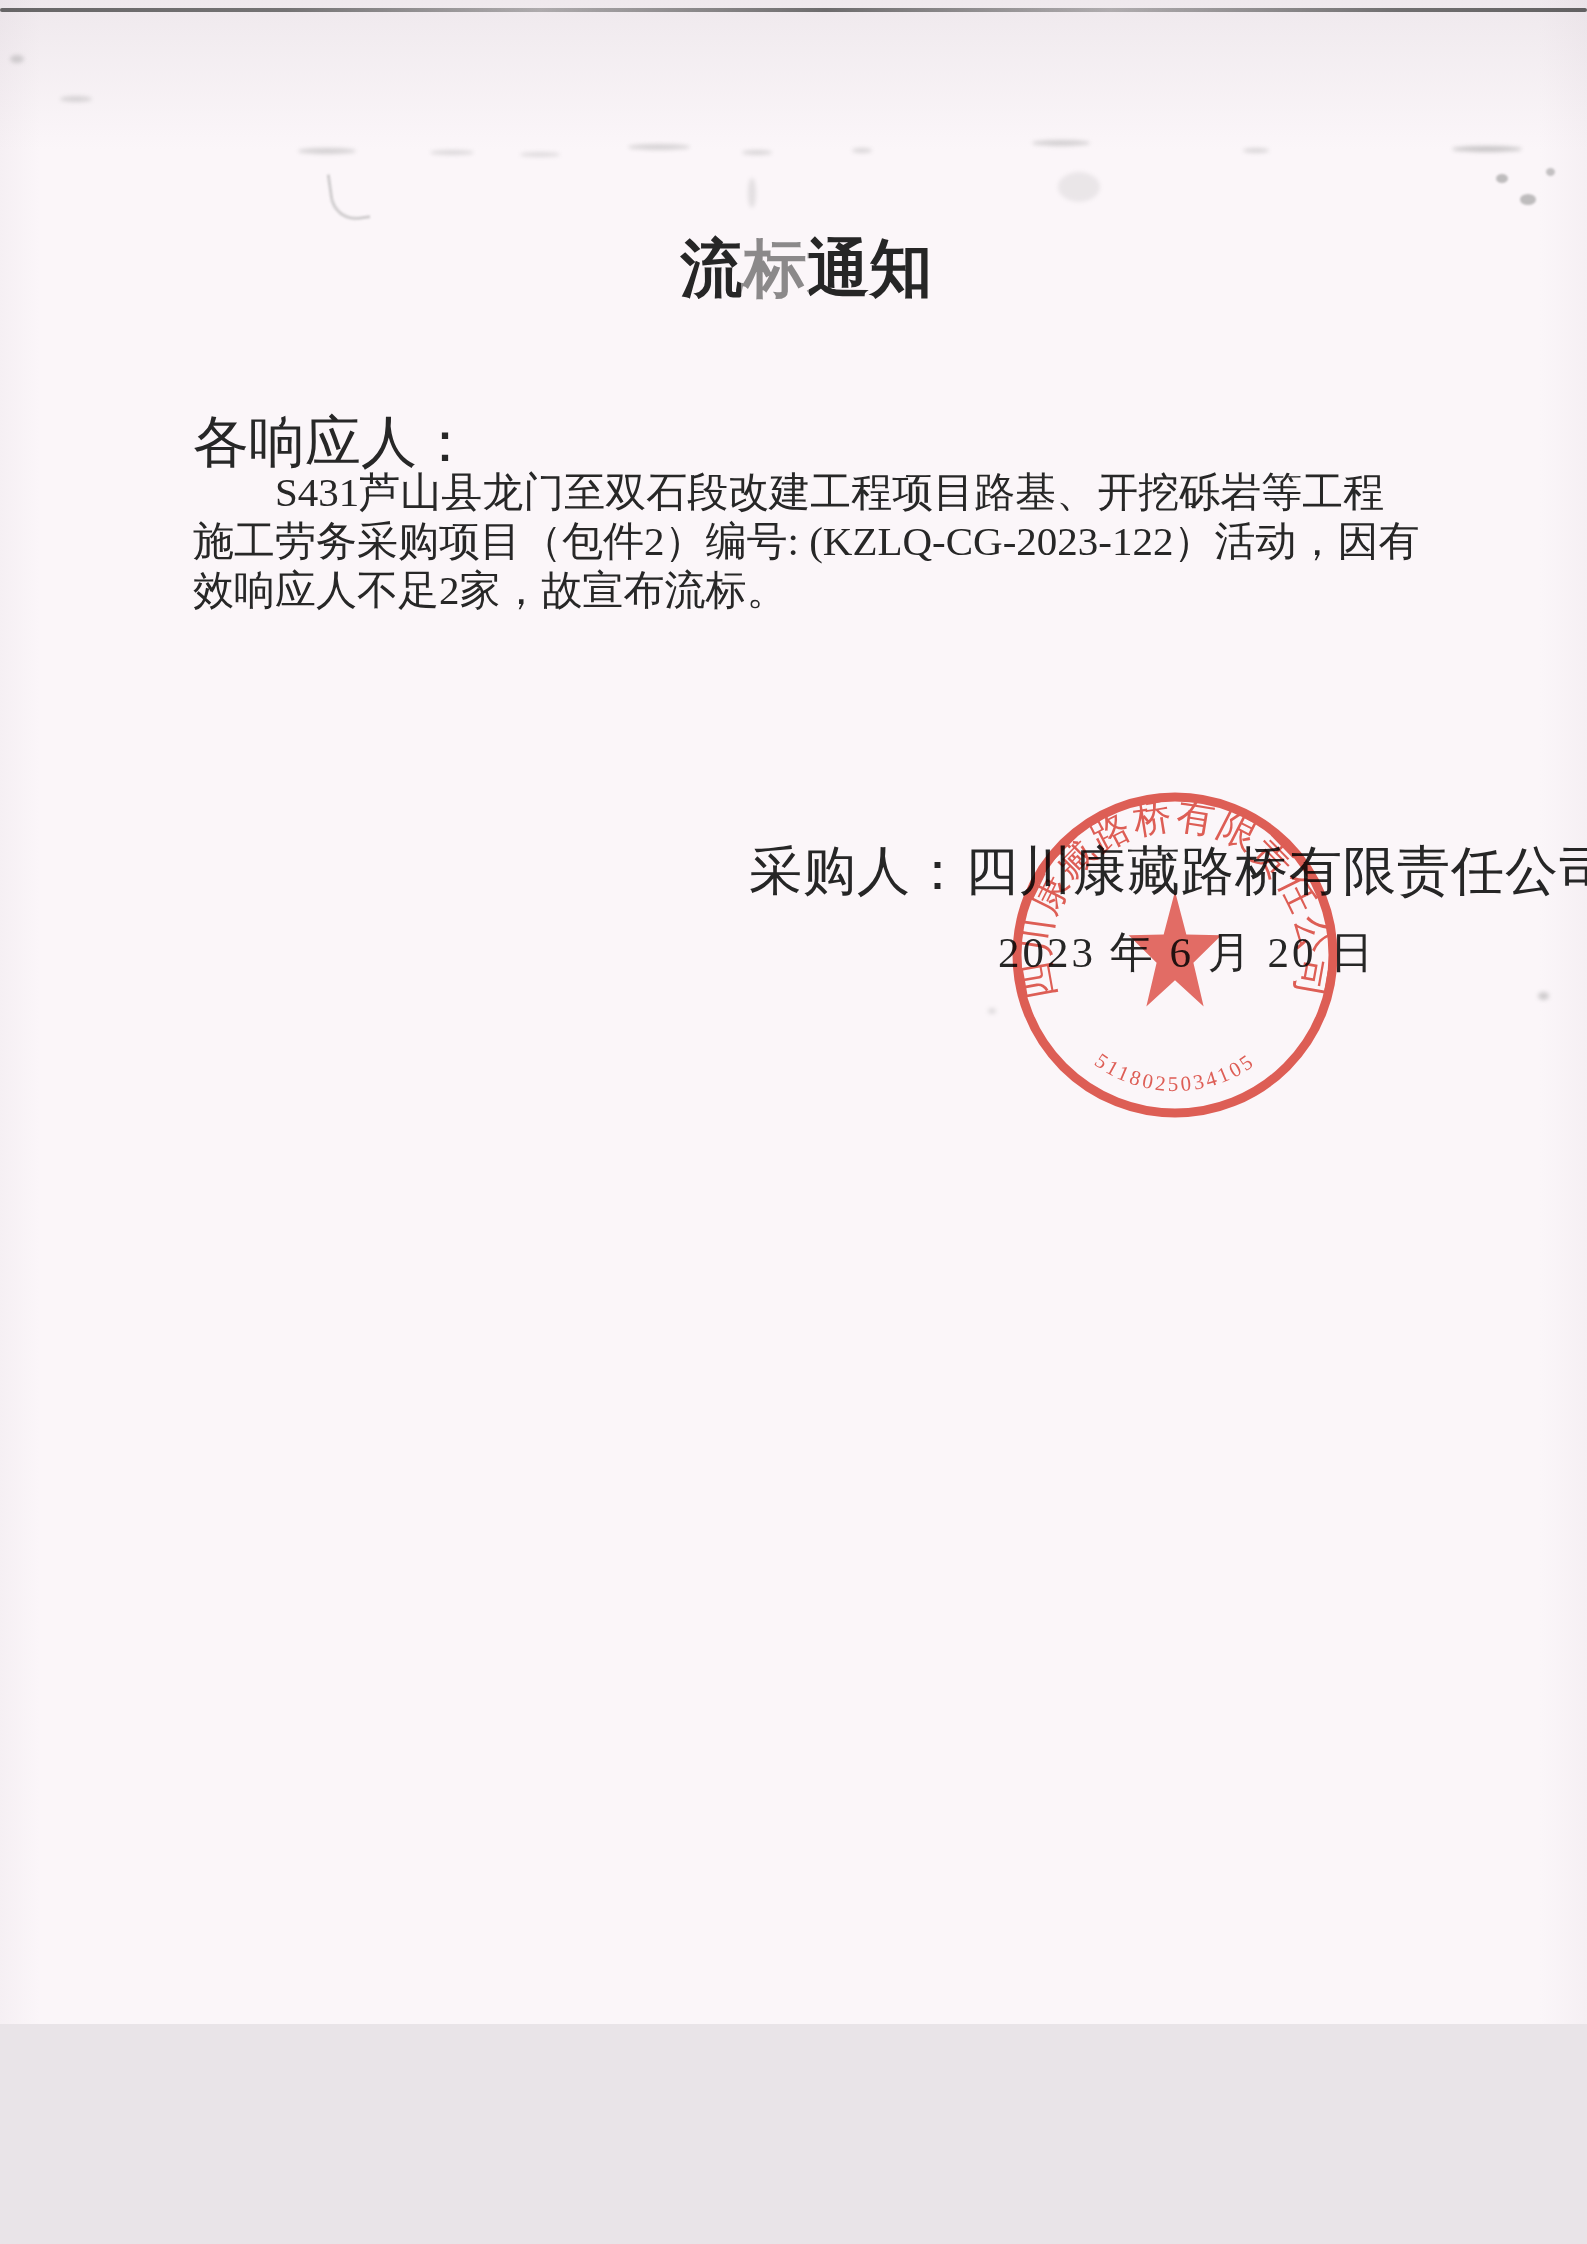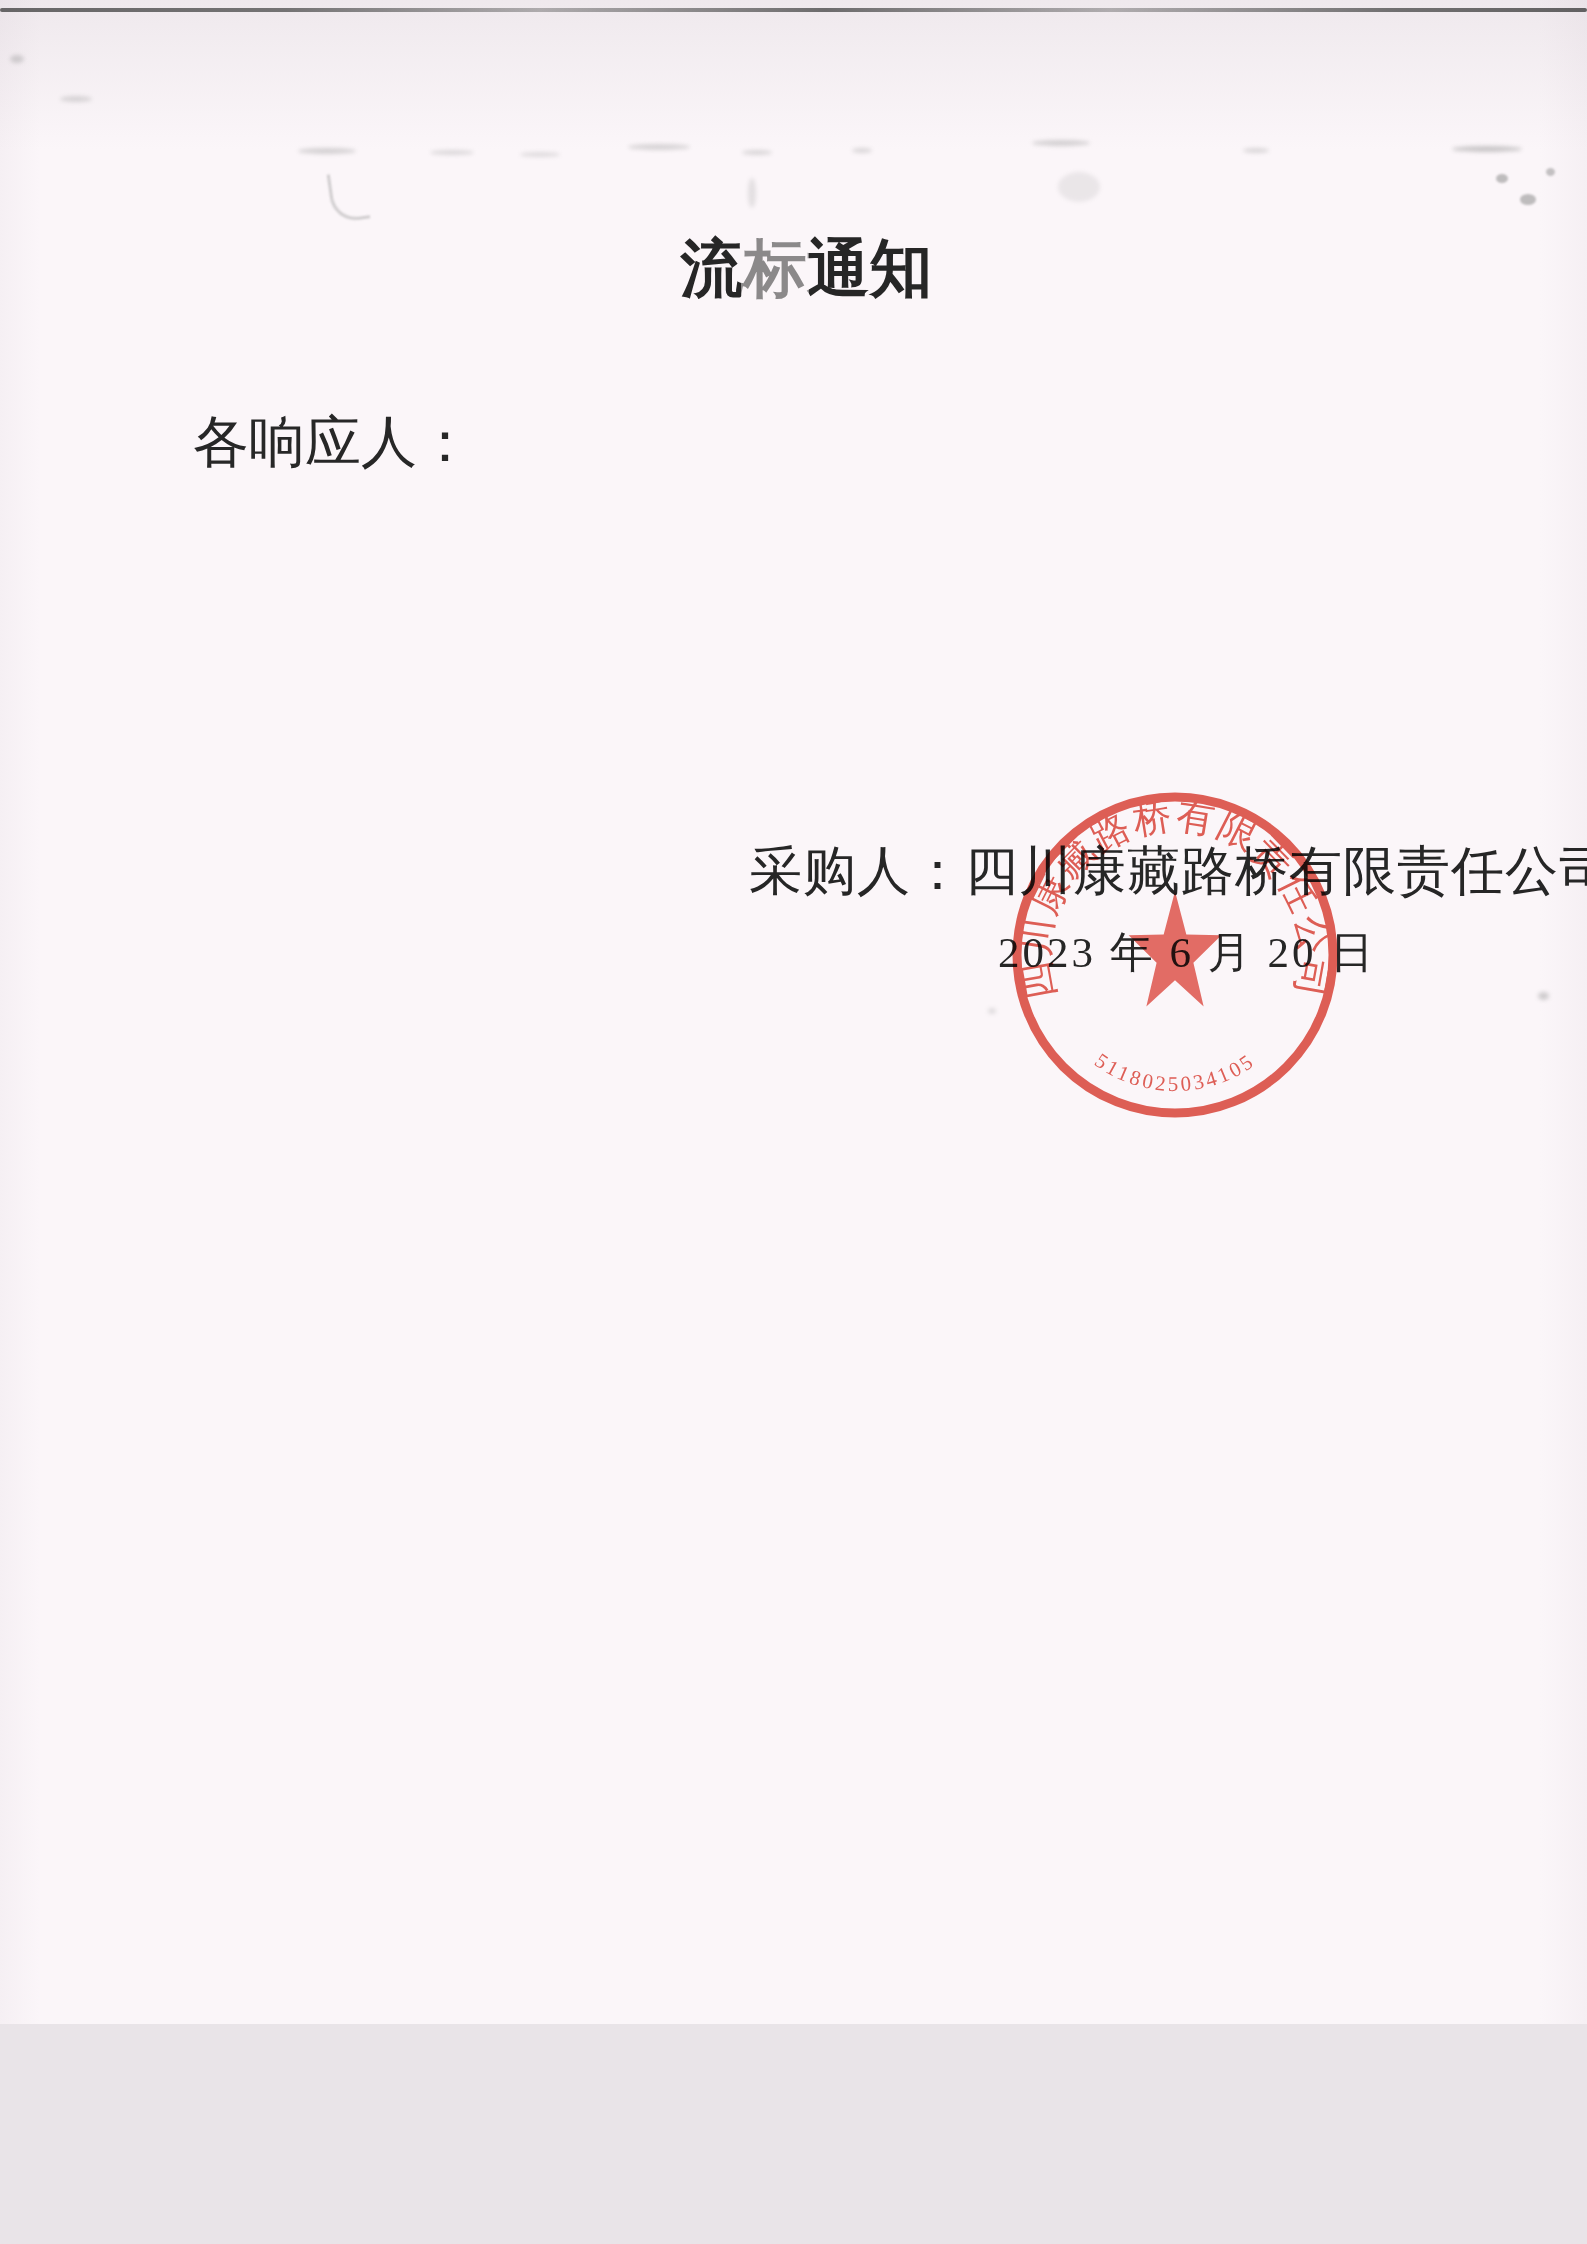--- a/index.html
+++ b/index.html
@@ -85,20 +85,25 @@
   <div class="smudge" style="left:1520px;top:194px;width:16px;height:11px;opacity:.55;filter:blur(1px);"></div>
   <div class="smudge" style="left:1546px;top:168px;width:9px;height:8px;opacity:.5;filter:blur(1px);"></div>
   <div class="smudge" style="left:1538px;top:992px;width:11px;height:8px;opacity:.4;"></div>
   <div class="smudge" style="left:988px;top:1008px;width:8px;height:6px;opacity:.25;"></div>
 
   <div class="doc-title">流标通知</div>
   <div class="title-fade"></div>
 
   <div class="salutation">各响应人：</div>
 
+  <div class="body-para">
+    <div class="body-line indent">S431芦山县龙门至双石段改建工程项目路基、开挖砾岩等工程</div>
+    <div class="body-line">施工劳务采购项目（包件2）编号: (KZLQ-CG-2023-122）活动，因有</div>
+    <div class="body-line">效响应人不足2家，故宣布流标。</div>
+  </div>
 
   <div class="purchaser-line">采购人：四川康藏路桥有限责任公司</div>
   <div class="date-line">2023 年 6 月 20 日</div>
 
   <svg class="stamp" viewBox="0 0 342 346">
 
     <circle cx="171" cy="173" r="158" fill="none" stroke="#dc4237" stroke-width="9"></circle>
 
     <defs>
       <path id="arcTop" d="M 52.6 216.1 A 126 126 0 1 1 289.4 216.1" fill="none"></path>

